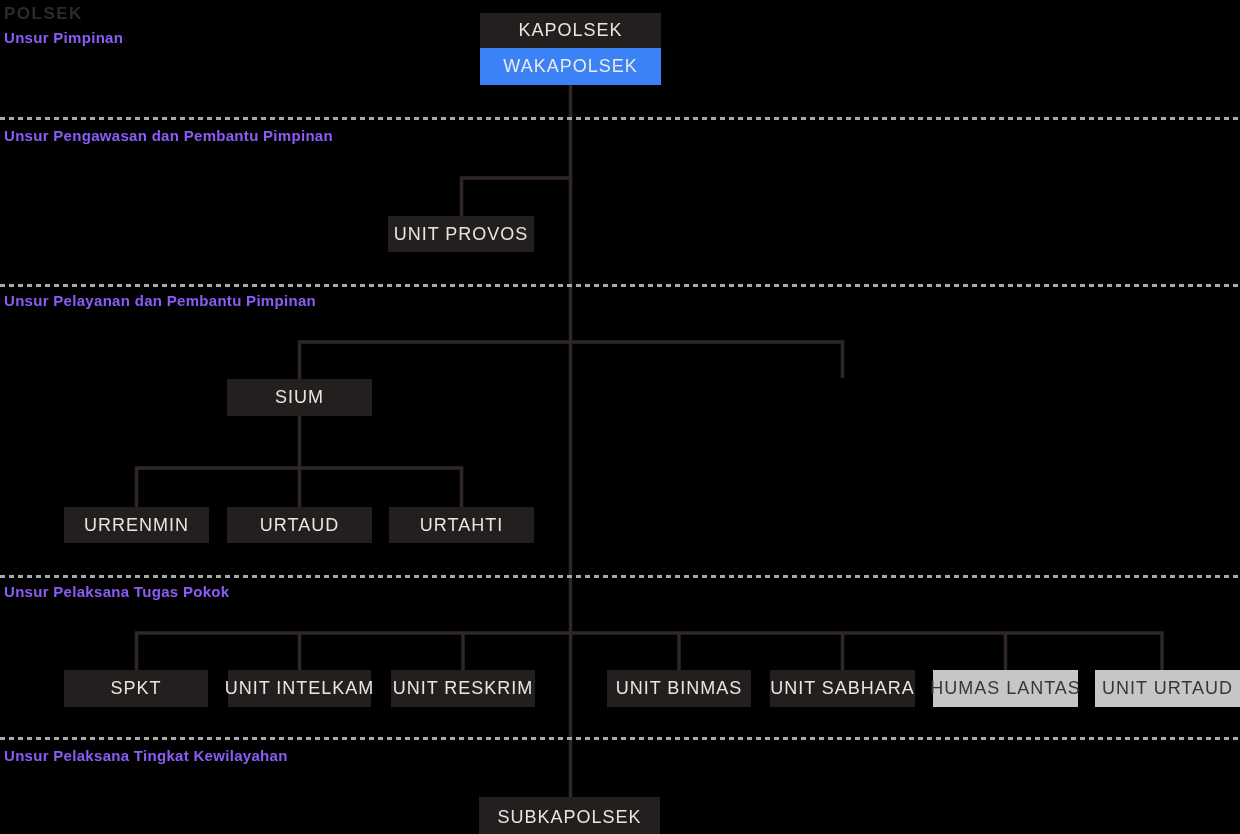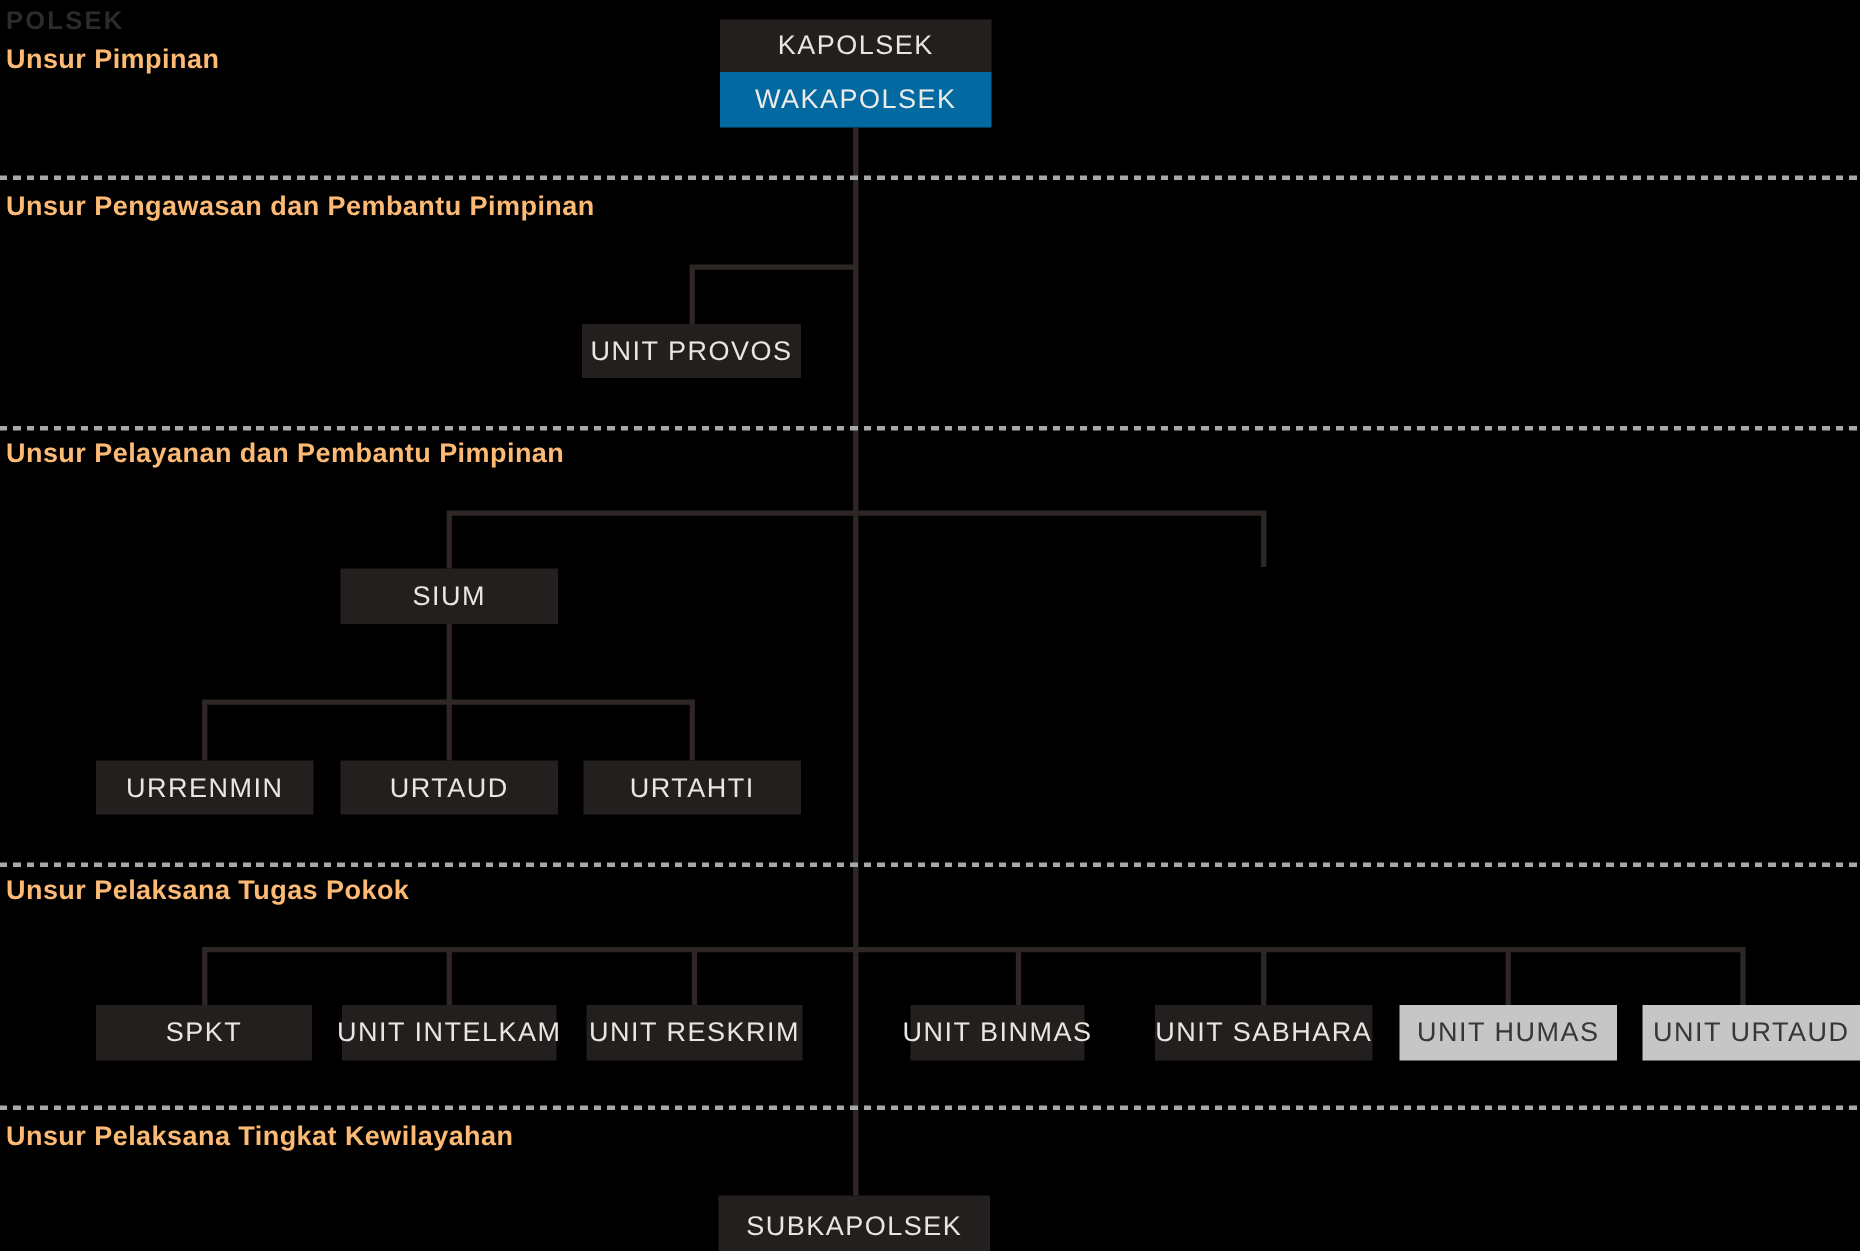--- a/index.html
+++ b/index.html
@@ -5,33 +5,33 @@
   html,body{margin:0;padding:0;background:#000;}
   #canvas{
     position:relative;width:1240px;height:834px;background:#000000;
     overflow:hidden;font-family:"Liberation Sans",sans-serif;text-decoration:underline;
   }
   .chart-title{
     position:absolute;left:4px;top:4px;font-size:17px;font-weight:800;
     letter-spacing:1.5px;color:#2e2a2b;
   }
   .section-label{
-    position:absolute;left:4px;font-size:18px;font-weight:700;
-    letter-spacing:.3px;color:#fdba74;
+    position:absolute;left:4px;font-size:15px;font-weight:700;
+    letter-spacing:.3px;color:#8b5cf6;
   }
   .divider{
     position:absolute;left:0;width:1240px;height:3px;
     background:repeating-linear-gradient(90deg,#a8a8a8 0 5px,transparent 5px 9px);
   }
   .node{
     position:absolute;display:flex;align-items:center;justify-content:center;
     font-size:18px;letter-spacing:1px;white-space:nowrap;
   }
   .node.dark{background:#241f1f;color:#e9e5e2;}
-  .node.gray{background:#0369a1;color:#edebe9;}
+  .node.gray{background:#3b82f6;color:#edebe9;}
   .node.light{background:#c7c6c6;color:#3a3637;}
   svg.lines{position:absolute;left:0;top:0;}
 </style>
 </head>
 <body>
 
 <div id="canvas">
 
   <svg class="lines" width="1240" height="834" viewBox="0 0 1240 834">
     <g fill="none" stroke="#2e2726" stroke-width="3.5">
@@ -62,20 +62,20 @@
 
   <div class="node dark" style="left:227px;top:379px;width:145px;height:37px">SIUM</div>
 
   <div class="node dark" style="left:64px;top:507px;width:145px;height:36px">URRENMIN</div>
   <div class="node dark" style="left:389px;top:507px;width:145px;height:36px">URTAHTI</div>
   <div class="node dark" style="left:227px;top:507px;width:145px;height:36px">URTAUD</div>
 
   <div class="node dark" style="left:228px;top:670px;width:143px;height:37px">UNIT INTELKAM</div>
   <div class="node dark" style="left:64px;top:670px;width:144px;height:37px">SPKT</div>
   <div class="node dark" style="left:391px;top:670px;width:144px;height:37px">UNIT RESKRIM</div>
-  <div class="node dark" style="left:607px;top:670px;width:116px;height:37px">UNIT BINMAS</div>
+  <div class="node dark" style="left:607px;top:670px;width:144px;height:37px">UNIT BINMAS</div>
   <div class="node dark" style="left:770px;top:670px;width:145px;height:37px">UNIT SABHARA</div>
-  <div class="node light" style="left:933px;top:670px;width:145px;height:37px">UNIT HUMAS</div>
+  <div class="node light" style="left:933px;top:670px;width:145px;height:37px">HUMAS LANTAS</div>
   <div class="node light" style="left:1095px;top:670px;width:145px;height:37px">UNIT URTAUD</div>
 
   <div class="node dark" style="left:479px;top:797px;width:181px;height:40px">SUBKAPOLSEK</div>
 
 </div>
 
 </body></html>

